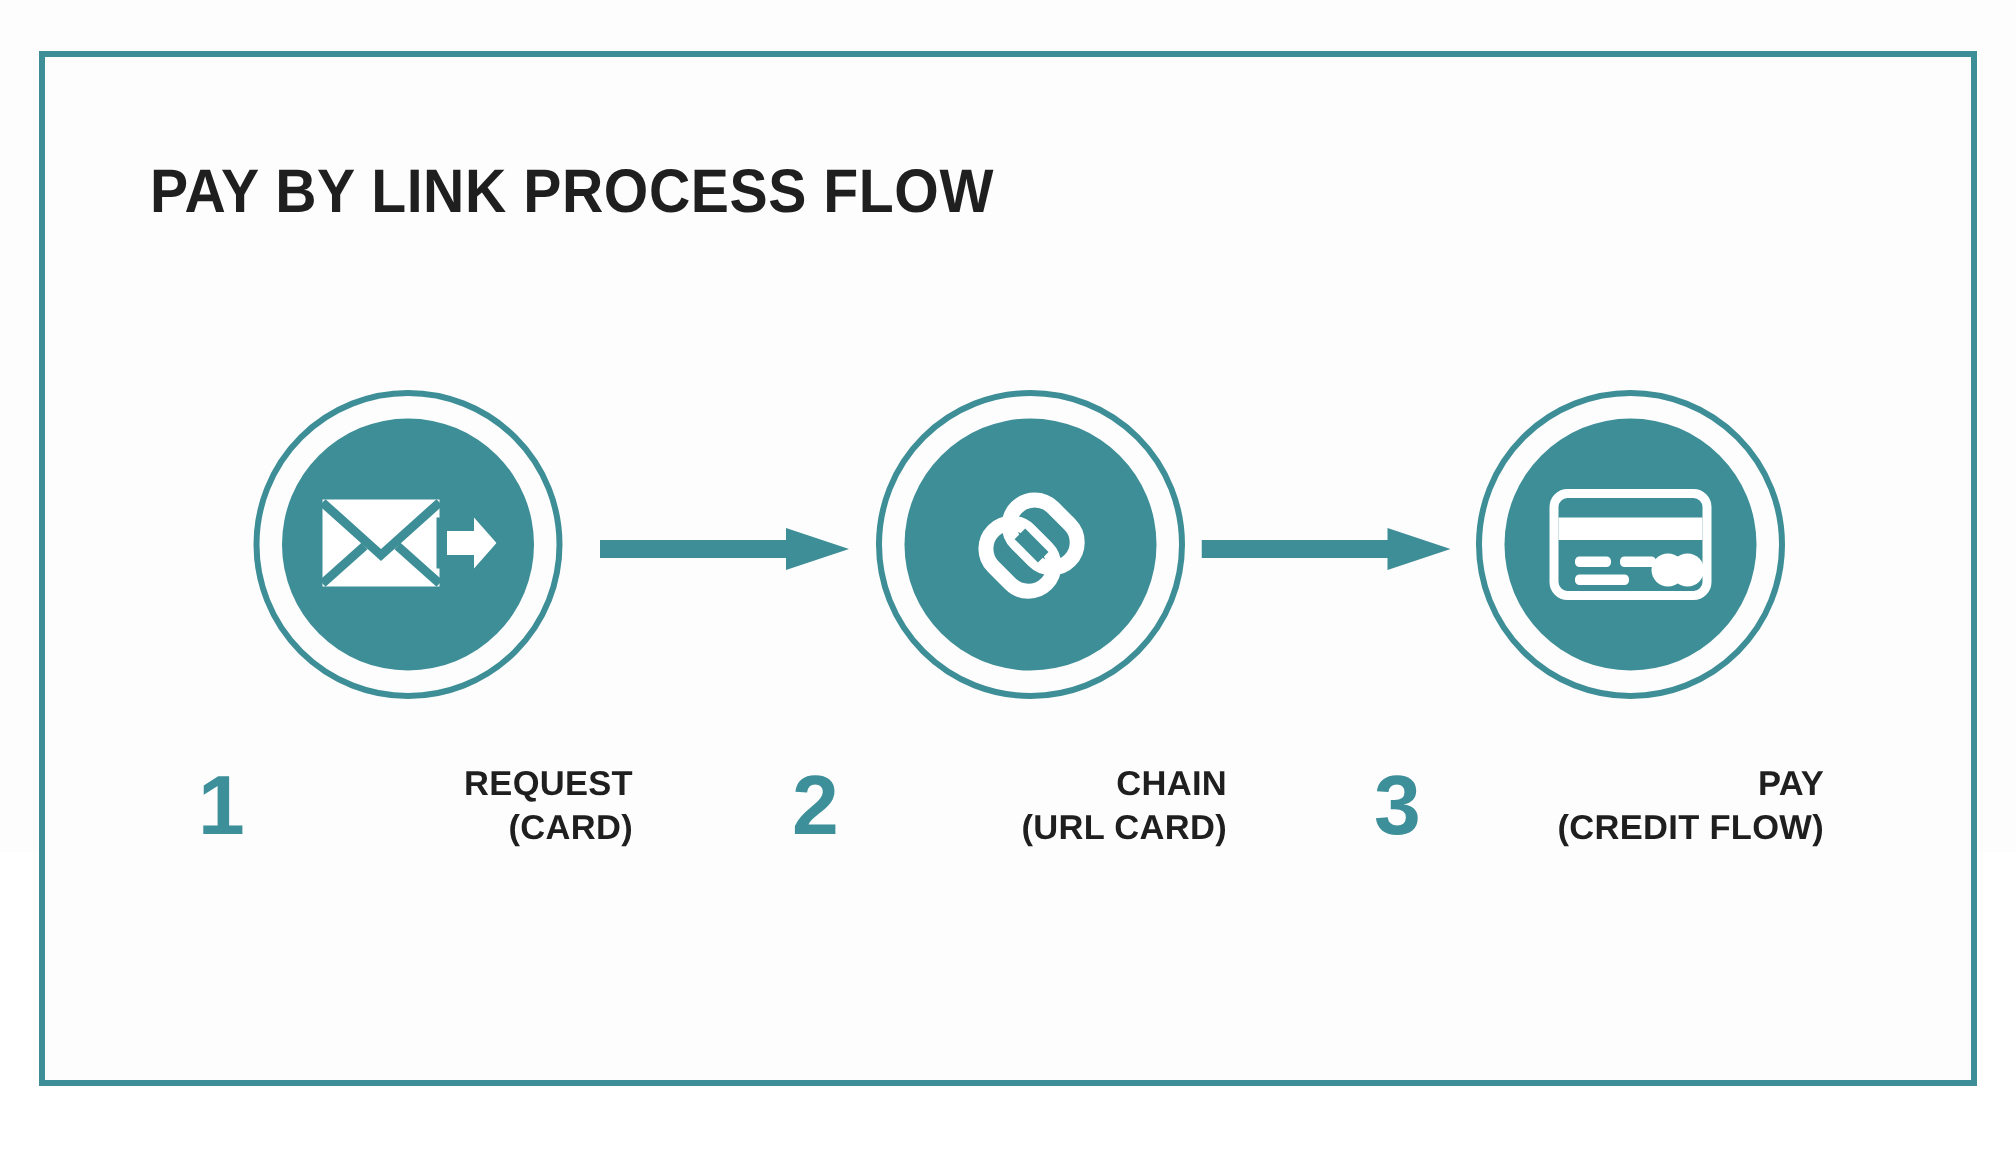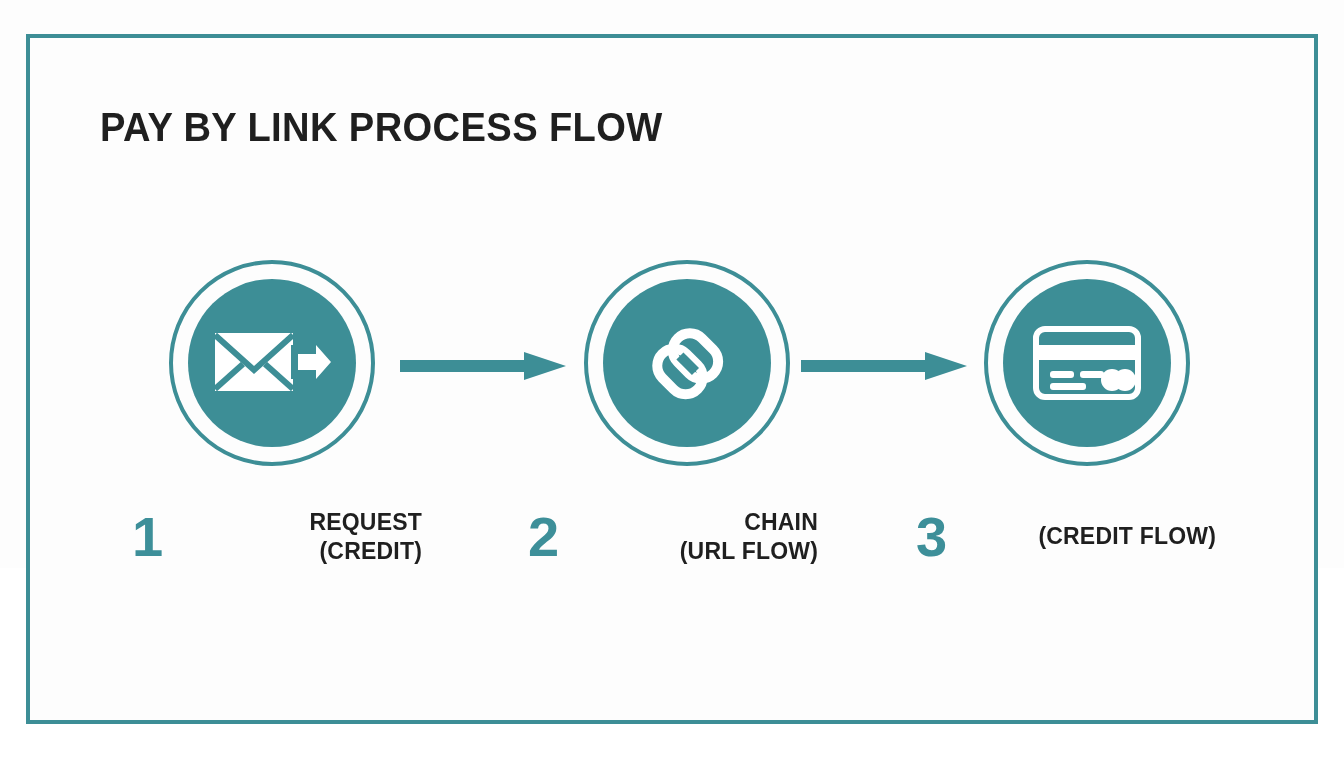--- a/index.html
+++ b/index.html
@@ -208,32 +208,33 @@
         <circle cx="80" cy="57" r="11" fill="#ffffff"></circle>
         <circle cx="93" cy="57" r="11" fill="#ffffff"></circle>
       </svg>
     </div>
   </div>
 
   <div class="caption c1">
     <span class="step-num">1</span>
     <span class="step-text">
       <span class="l1">REQUEST</span>
-      <span class="l2">(CREDIT)</span>
+      <span class="l2">(CARD)</span>
     </span>
   </div>
 
   <div class="caption c2">
     <span class="step-num">2</span>
     <span class="step-text">
       <span class="l1">CHAIN</span>
-      <span class="l2">(URL FLOW)</span>
+      <span class="l2">(URL CARD)</span>
     </span>
   </div>
 
   <div class="caption c3">
     <span class="step-num">3</span>
     <span class="step-text">
+      <span class="l1">PAY</span>
       <span class="l2">(CREDIT FLOW)</span>
     </span>
   </div>
 
 </div>
 
 </body></html>

